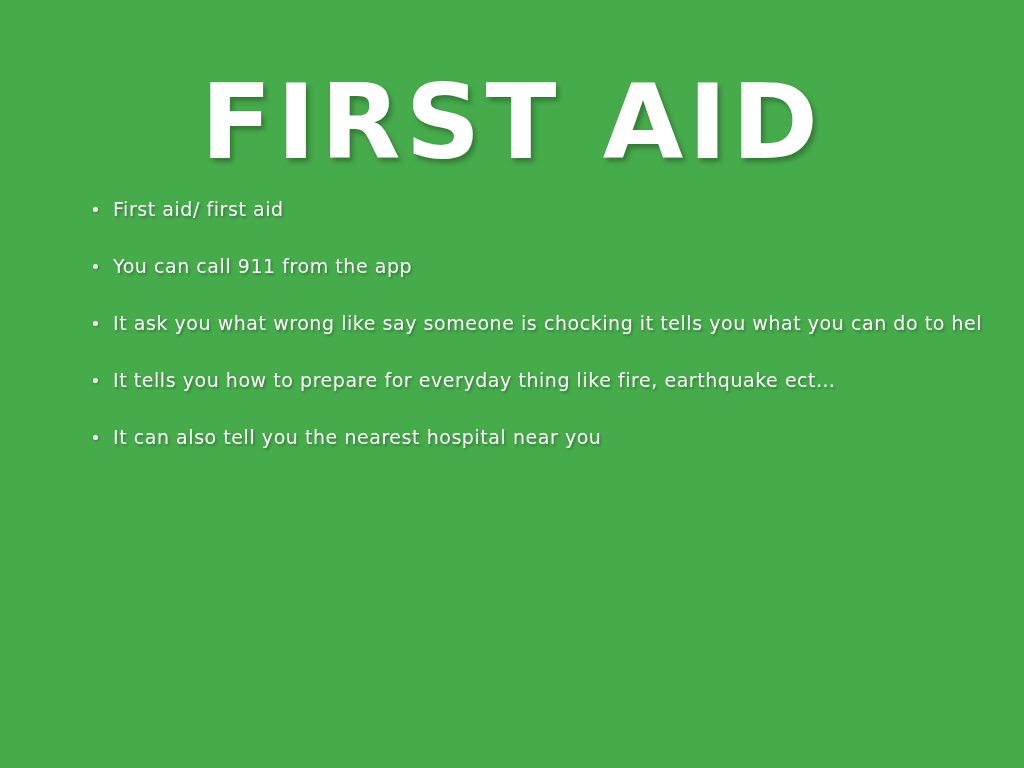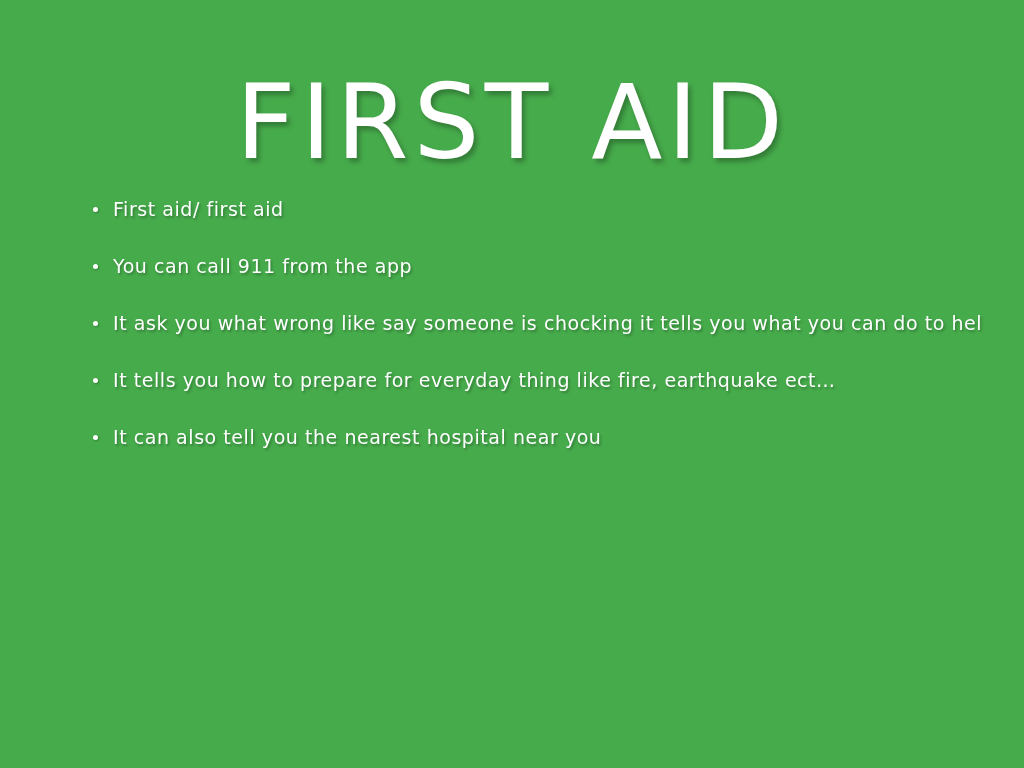--- a/index.html
+++ b/index.html
@@ -25,21 +25,21 @@
   
   #slide-title {
     position: absolute;
     left: 0;
     top: 22px;
     width: 1024px;
     text-align: center;
     color: #ffffff;
     font-family: "DejaVu Sans", sans-serif;
     font-size: 104px;
-    font-weight: 400;
+    font-weight: 700;
     letter-spacing: 5px;
     line-height: 112px;
     white-space: nowrap;
     text-shadow: 3px 4px 5px rgba(0, 0, 0, 0.28);
     margin-top: 44px;
   }
 
   
   #bullet-list {
     position: absolute;

